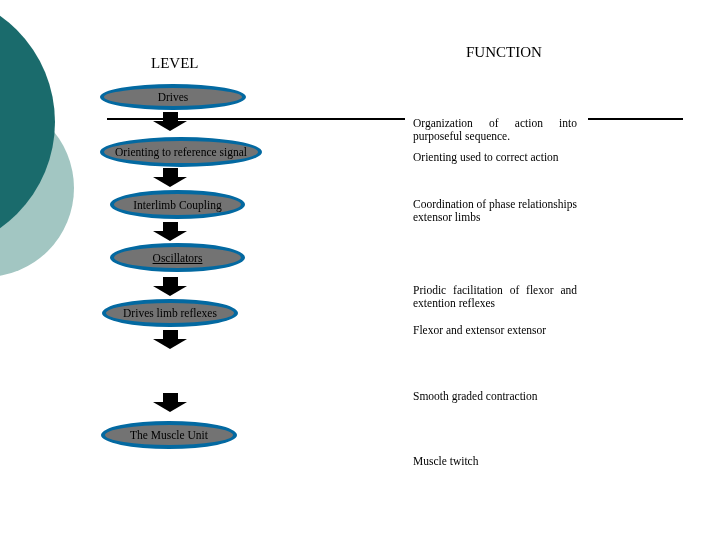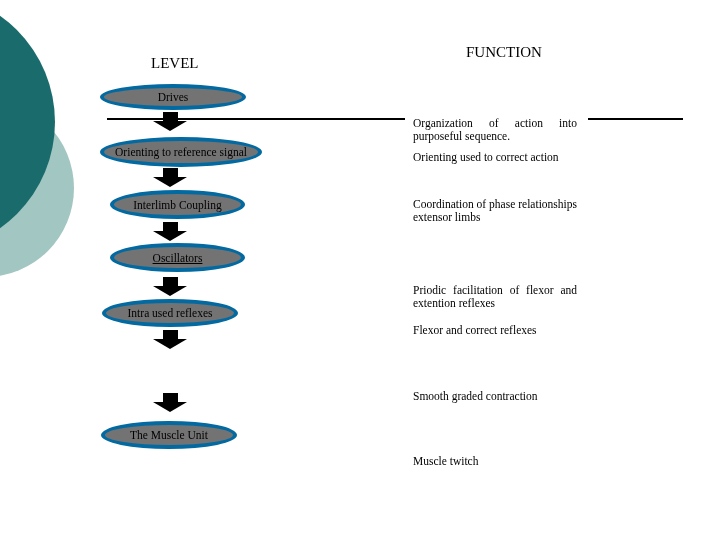--- a/index.html
+++ b/index.html
@@ -97,21 +97,21 @@
   <div class="node n3">
     <span>Interlimb Coupling</span>
   </div>
   <div class="node n2">
     <span>Orienting to reference signal</span>
   </div>
   <div class="node n4">
     <span>Oscillators</span>
   </div>
   <div class="node n5">
-    <span>Intra used reflexes</span>
+    <span>Drives limb reflexes</span>
   </div>
   <div class="node n7">
     <span>The Muscle Unit</span>
   </div>
 
   <div class="arrow a1">
       <div class="stem"></div>
       <div class="head"></div>
     </div>
   <div class="arrow a2">
@@ -144,21 +144,21 @@
   </div>
   <div class="fn f3">
     <div class="j">Coordination of phase relationships</div>
     <div>extensor limbs</div>
   </div>
   <div class="fn f4">
     <div class="j">Priodic facilitation of flexor and</div>
     <div>extention reflexes</div>
   </div>
   <div class="fn f5">
-    <div>Flexor and correct reflexes</div>
+    <div>Flexor and extensor extensor</div>
   </div>
   <div class="fn f7">
     <div>Muscle twitch</div>
   </div>
   <div class="fn f6">
     <div>Smooth graded contraction</div>
   </div>
 
 </div>
 

